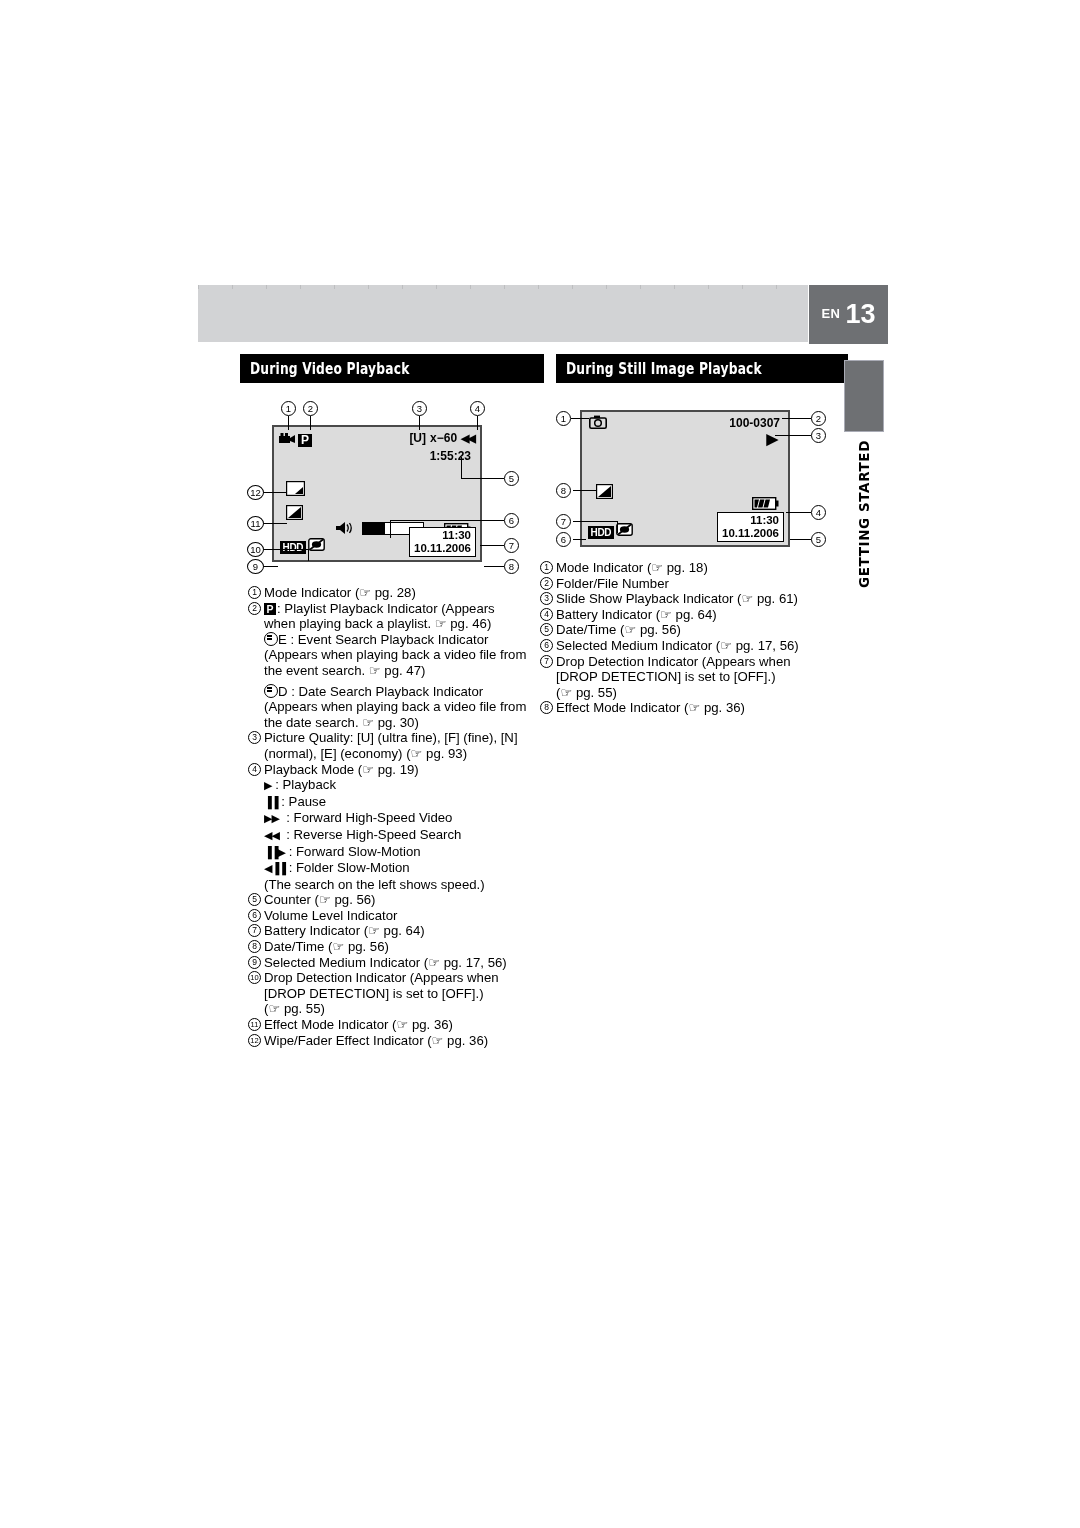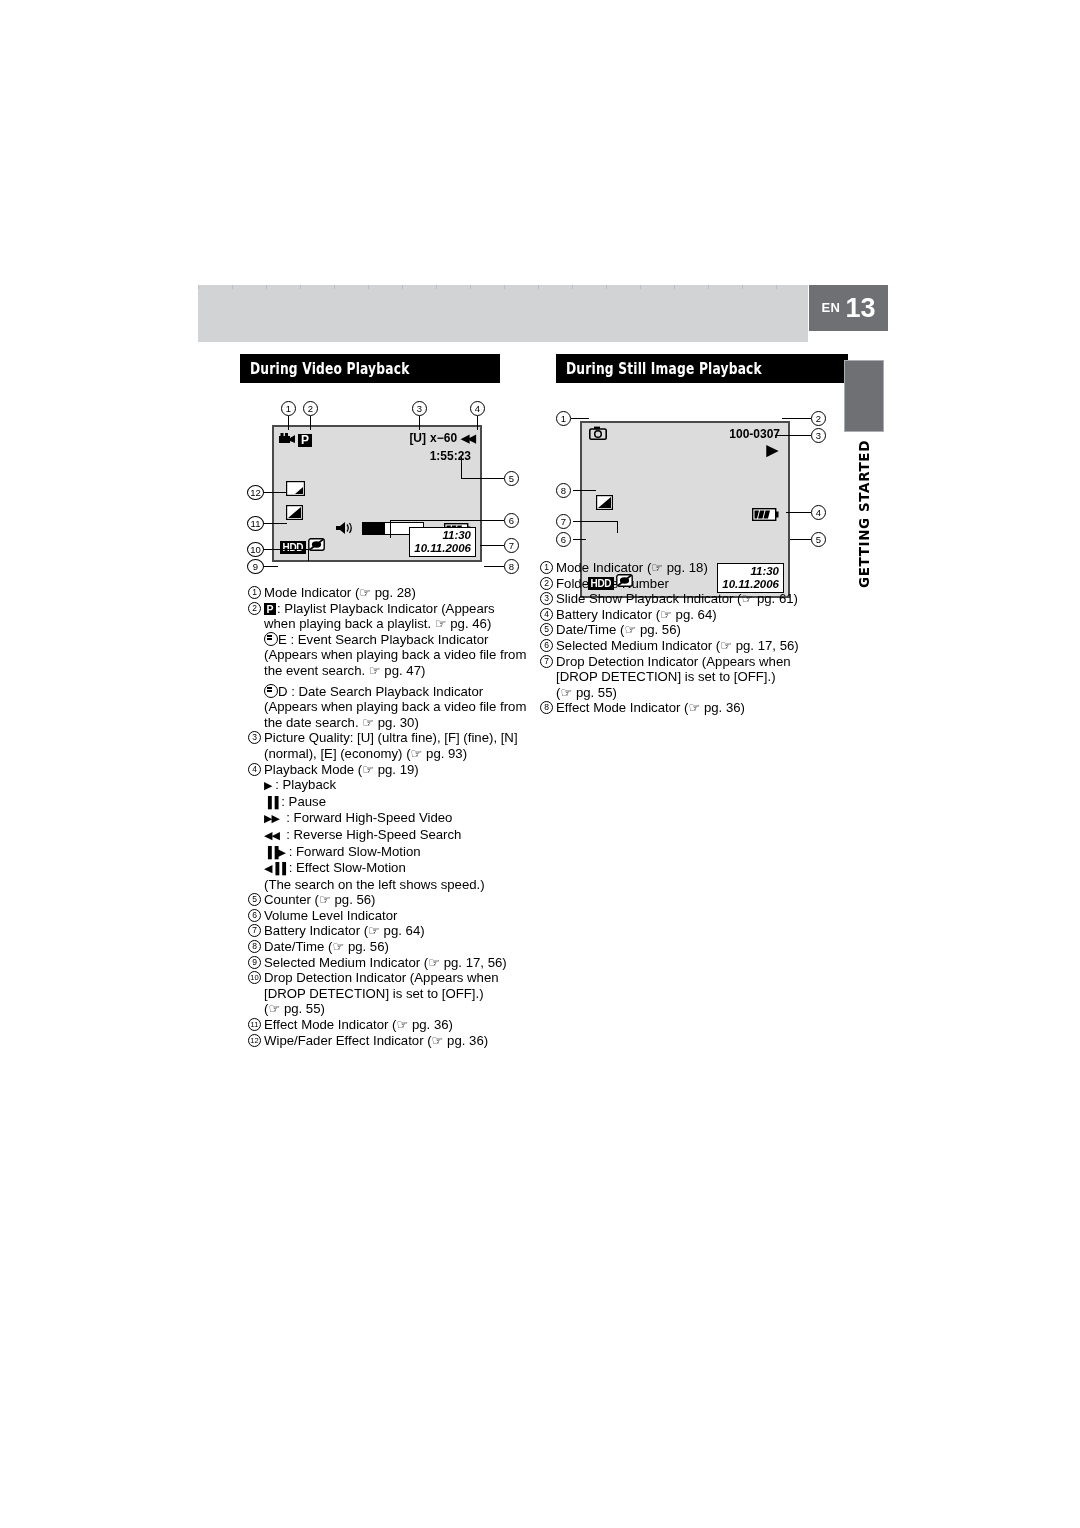--- a/index.html
+++ b/index.html
@@ -30,21 +30,21 @@
     left: 0; top: 0; right: 0;
     height: 4px;
     background: repeating-linear-gradient(to right,
         #bdbec0 0px, #bdbec0 1px, #d2d3d5 1px, #d2d3d5 34px);
   }
   #page-tab {
     position: absolute;
     left: 809px;
     top: 285px;
     width: 79px;
-    height: 46px;
+    height: 59px;
     background: #6e7073;
     color: #ffffff;
     display: flex;
     align-items: center;
     justify-content: center;
     gap: 5px;
   }
   #page-tab .en {
     font-size: 13px;
     font-weight: bold;
@@ -70,21 +70,21 @@
   }
   .section-bar span {
     font-family: "DejaVu Sans", sans-serif;
     font-weight: bold;
     font-size: 15.5px;
     font-stretch: condensed;
     transform: scaleX(0.88);
     transform-origin: left center;
     letter-spacing: 0.2px;
   }
-  #bar-video { left: 240px; top: 354px; width: 260px; }
+  #bar-video { left: 240px; top: 354px; width: 304px; }
   #bar-still { left: 556px; top: 354px; width: 292px; }
 
   
   #side-tab-block {
     position: absolute;
     left: 844px;
     top: 360px;
     width: 40px;
     height: 72px;
     background: #6e7073;
@@ -114,21 +114,21 @@
   }
 
   
   .lcd {
     position: absolute;
     background: #dcdcdc;
     border: 2px solid #4a4a4a;
     box-sizing: border-box;
   }
   #lcd-video { left: 272px; top: 425px; width: 210px; height: 137px; }
-  #lcd-still { left: 580px; top: 410px; width: 210px; height: 177px; margin-top: 11px; }
+  #lcd-still { left: 580px; top: 410px; width: 210px; height: 137px; }
 
   .lcd-inner { position: absolute; inset: 0; }
 
   
   .callout {
     position: absolute;
     width: 15px; height: 15px;
     border: 1px solid #000;
     border-radius: 50%;
     font-size: 9.5px;
@@ -150,21 +150,20 @@
     font-size: 12px;
     color: #000;
     white-space: nowrap;
   }
   .boxed {
     border: 1.5px solid #000;
     background: #fff;
     padding: 1px 4px;
     text-align: right;
     line-height: 13px;
-    font-style: italic;
   }
   .chip {
     background: #000;
     color: #fff;
     font-weight: bold;
     font-size: 11px;
     padding: 0px 2px;
     display: inline-block;
     line-height: 13px;
   }
@@ -480,21 +479,21 @@
   <div class="item">
     <span class="num"><span class="numcircle">4</span></span>
     <span class="txt">Playback Mode (☞ pg. 19)</span>
   </div>
 
   <div class="sub"><span class="pbglyph">▶</span>&nbsp;<span>: Playback</span></div>
   <div class="sub"><span class="pbglyph">▐▐</span>&nbsp;<span>: Pause</span></div>
   <div class="sub"><span class="pbglyph">▶▶</span>&nbsp;&nbsp;<span>: Forward High-Speed Video</span></div>
   <div class="sub"><span class="pbglyph">◀◀</span>&nbsp;&nbsp;<span>: Reverse High-Speed Search</span></div>
   <div class="sub"><span class="pbglyph">▐▐▶</span>&nbsp;<span>: Forward Slow-Motion</span></div>
-  <div class="sub"><span class="pbglyph">◀▐▐</span>&nbsp;<span>: Effect Slow-Motion</span></div>
+  <div class="sub"><span class="pbglyph">◀▐▐</span>&nbsp;<span>: Folder Slow-Motion</span></div>
   <div class="sub">(The search on the left shows speed.)</div>
 
   <div class="item">
     <span class="num"><span class="numcircle">5</span></span>
     <span class="txt">Counter (☞ pg. 56)</span>
   </div>
   <div class="item">
     <span class="num"><span class="numcircle">6</span></span>
     <span class="txt">Volume Level Indicator</span>
   </div>

